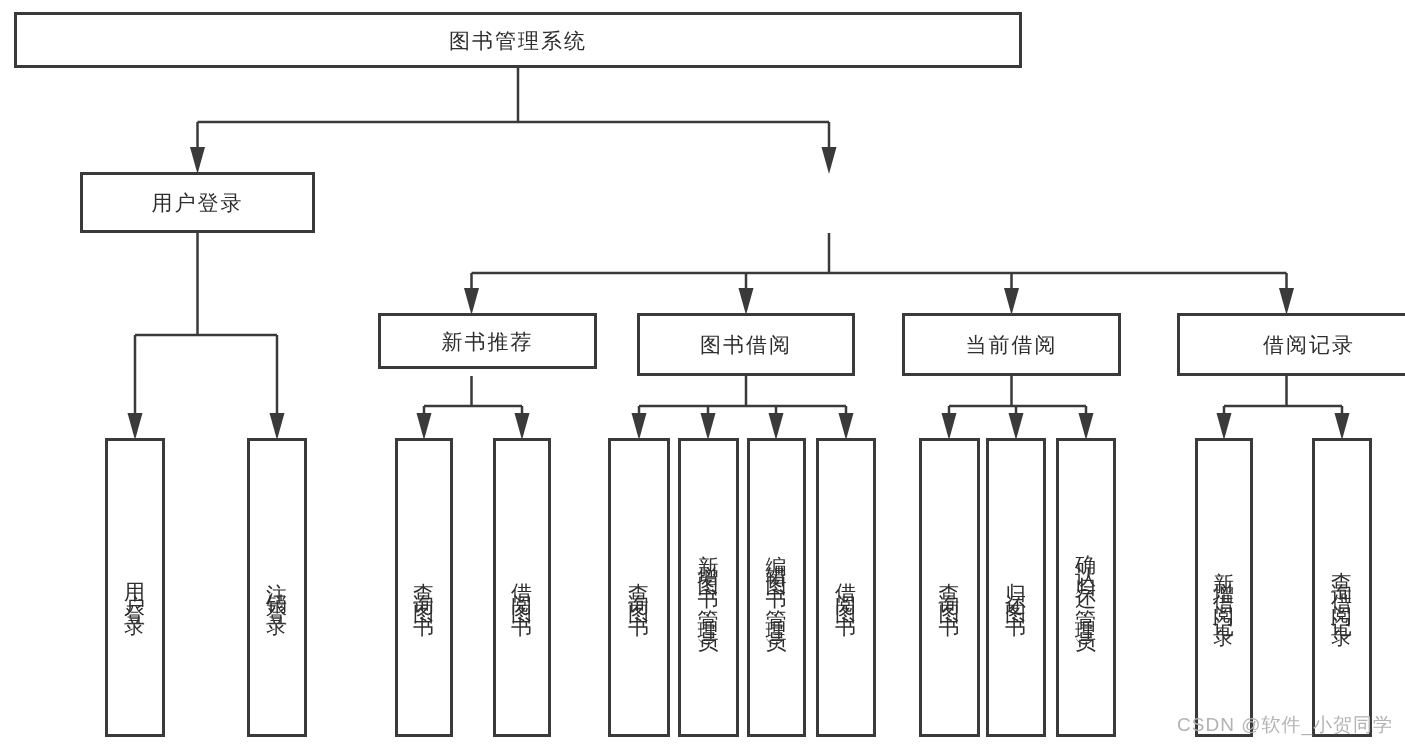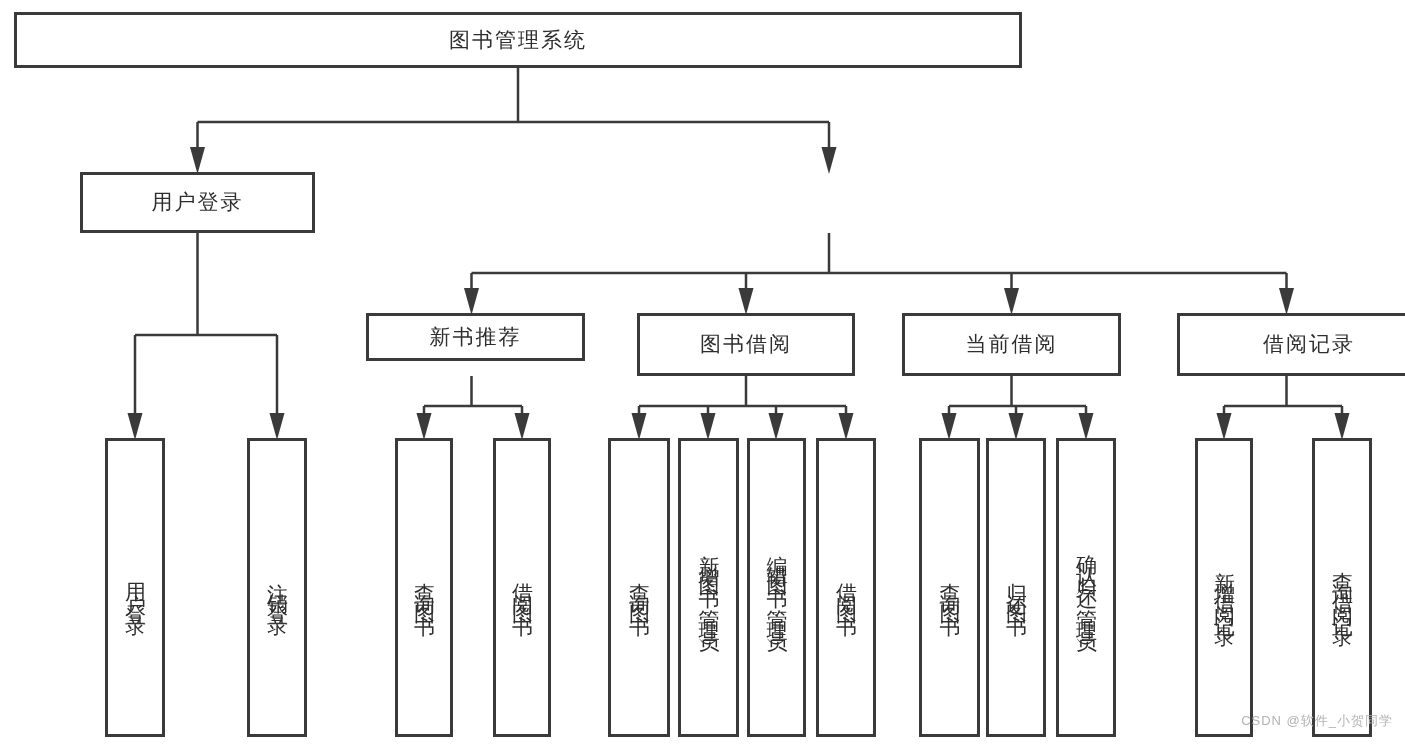--- a/index.html
+++ b/index.html
@@ -1,24 +1,24 @@
 <!DOCTYPE html>
 <html><head>
 <meta charset="utf-8">
 <style>
   html,body{margin:0;padding:0;background:#fff;}
   #stage{position:relative;width:1405px;height:747px;background:#ffffff;overflow:hidden;
          font-family:"Liberation Sans",sans-serif;}
   #connectors{position:absolute;left:0;top:0;width:1405px;height:747px;}
   .node{position:absolute;box-sizing:border-box;background:#ffffff;border:3px solid #3a3a3a;
         color:#2e2e2e;display:flex;align-items:center;justify-content:center;
-        font-size:21px;line-height:1;white-space:nowrap;font-family:Liberation Serif, serif;}
+        font-size:21px;line-height:1;white-space:nowrap;}
   .h{letter-spacing:2px;}
   .v{writing-mode:vertical-rl;text-orientation:mixed;letter-spacing:11px;white-space:normal;}
-  .watermark{position:absolute;top:712px;right:12px;color:#b3b3b3;font-size:13px;
+  .watermark{position:absolute;top:712px;right:12px;color:#b3b3b3;font-size:19px;
              letter-spacing:1px;z-index:5;}
 </style>
 </head>
 <body>
 
 <div id="stage">
 
   <svg id="connectors" viewBox="0 0 1405 747" xmlns="http://www.w3.org/2000/svg">
     <g stroke="#3a3a3a" stroke-width="2.5" fill="none">
       <path d="M518 68 V122 M197.5 122 H829 M197.5 122 V152 M829 122 V152"></path>
@@ -49,21 +49,21 @@
         <polygon points="1078.5,413 1093.5,413 1086,440"></polygon>
         <polygon points="1216.5,413 1231.5,413 1224,440"></polygon>
         <polygon points="1334.5,413 1349.5,413 1342,440"></polygon>
       </g>
   </svg>
 
   <div class="node h" style="left:14px;top:12px;width:1008px;height:56px">图书管理系统</div>
 
   <div class="node h" style="left:80px;top:172px;width:235px;height:61px">用户登录</div>
 
-  <div class="node h" style="left:366px;top:313px;width:219px;height:48px">新书推荐</div>
+  <div class="node h" style="left:378px;top:313px;width:219px;height:56px">新书推荐</div>
   <div class="node h" style="left:902px;top:313px;width:219px;height:63px">当前借阅</div>
   <div class="node h" style="left:637px;top:313px;width:218px;height:63px">图书借阅</div>
   <div class="node h" style="left:1177px;top:313px;width:264px;height:63px">借阅记录</div>
 
   <div class="node v" style="left:105px;top:438px;width:60px;height:299px">用户登录</div>
   <div class="node v" style="left:247px;top:438px;width:60px;height:299px">注销登录</div>
 
   <div class="node v" style="left:395px;top:438px;width:58px;height:299px">查询图书</div>
   <div class="node v" style="left:493px;top:438px;width:58px;height:299px">借阅图书</div>
 

